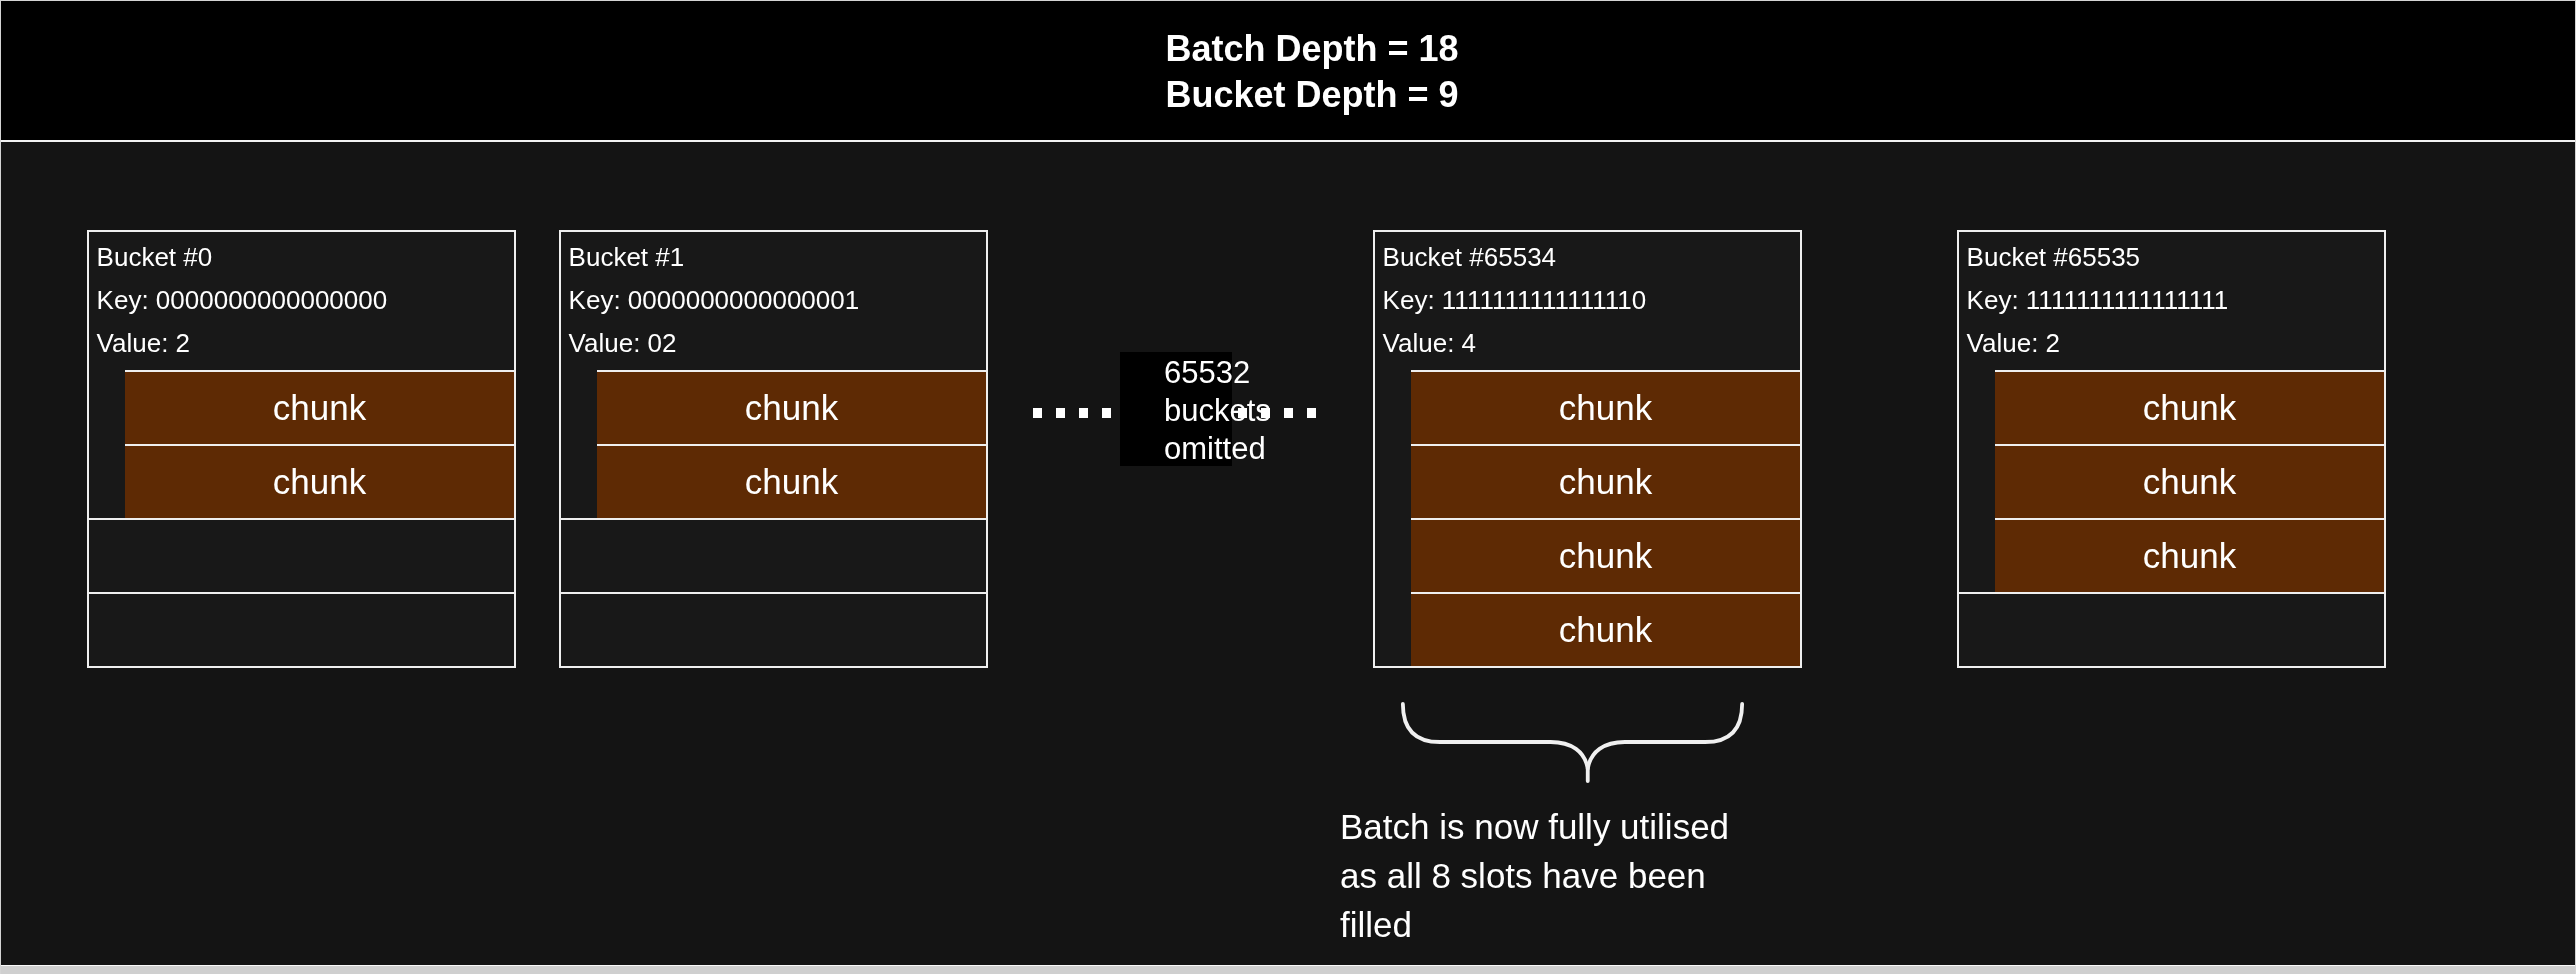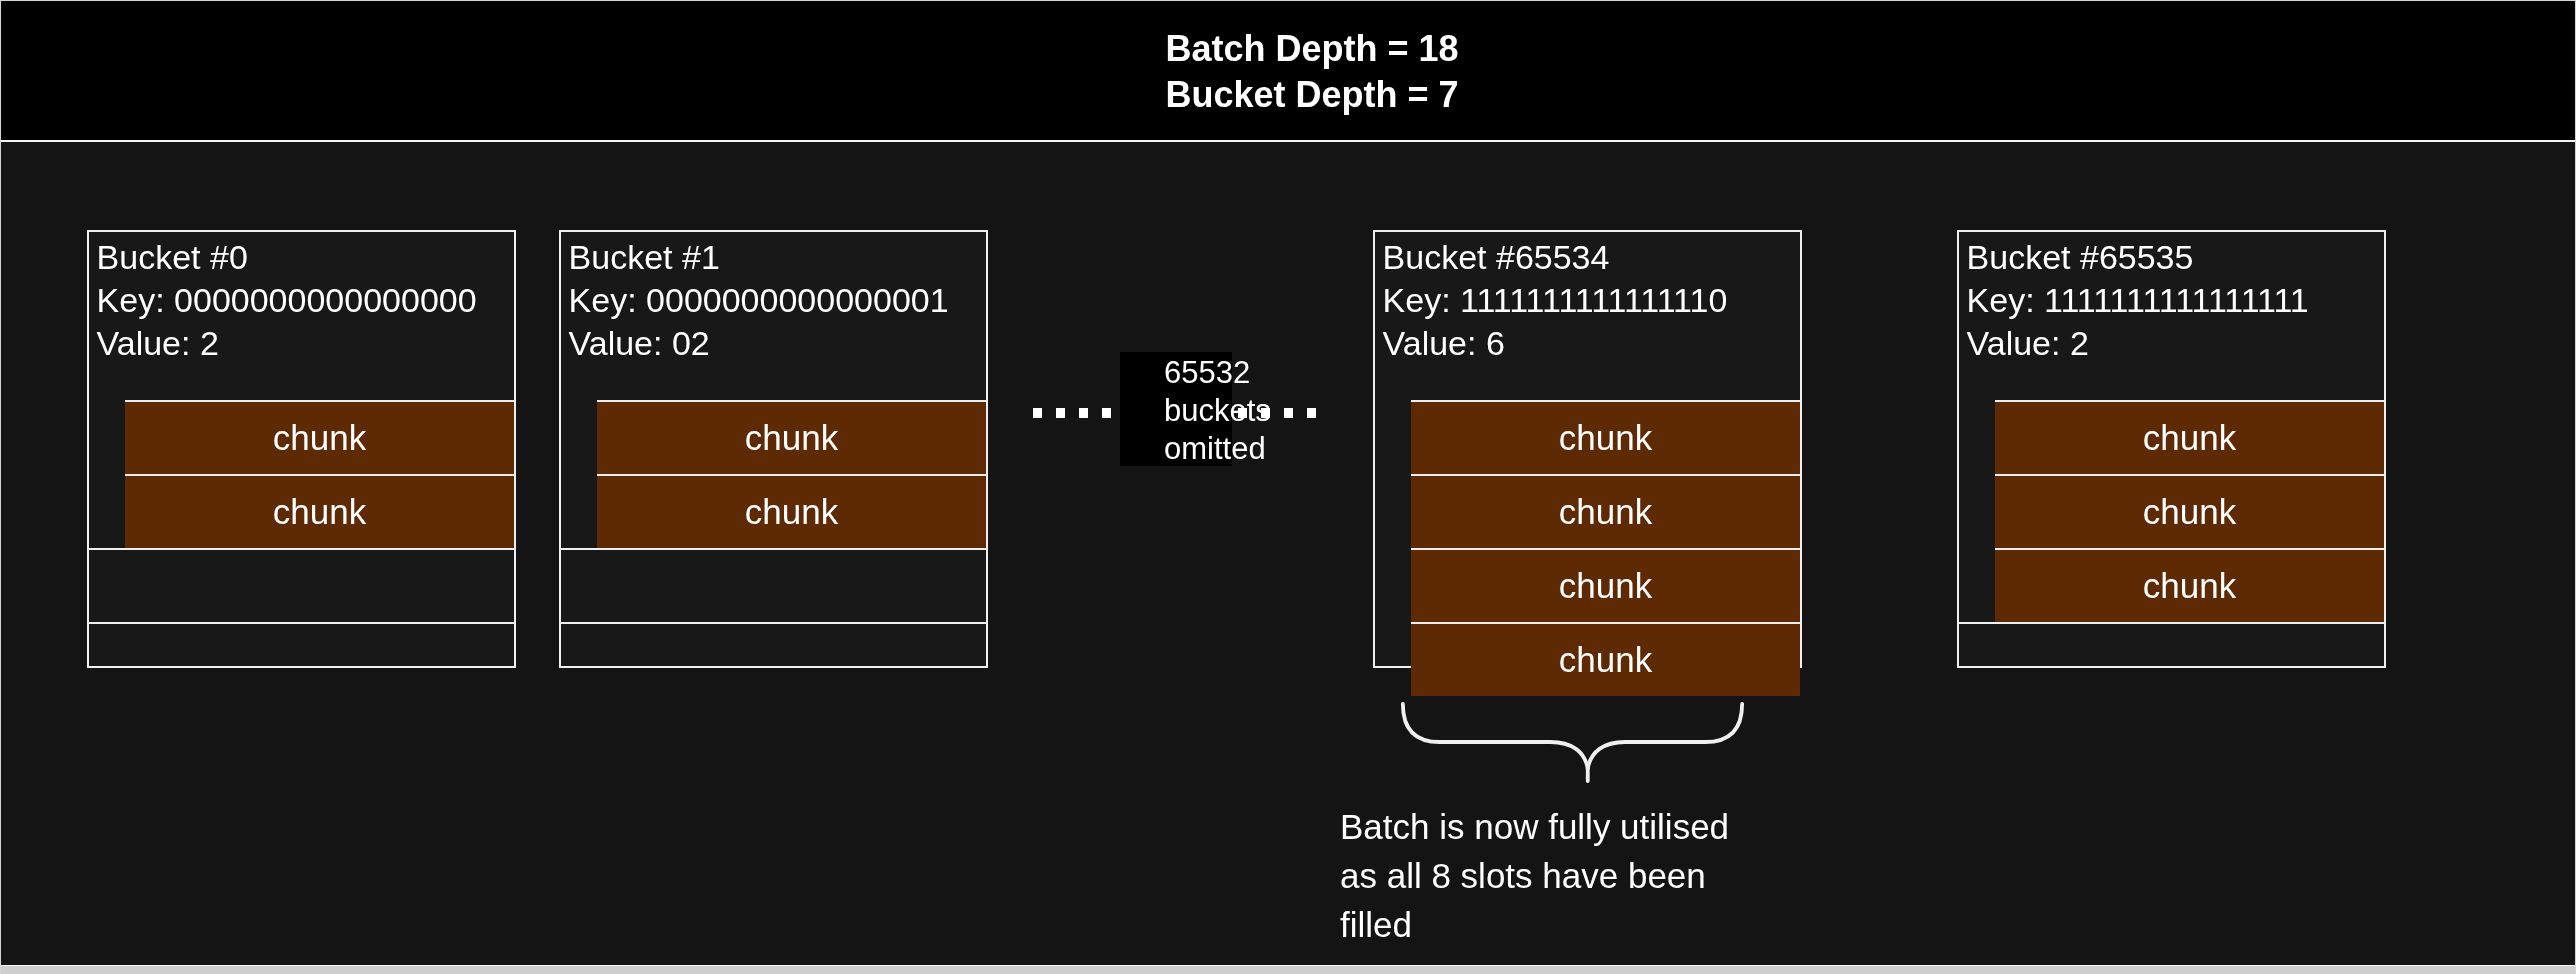--- a/index.html
+++ b/index.html
@@ -30,23 +30,23 @@
     font-weight:bold;font-size:36px;line-height:46px;
   }
   .band-inner{padding-top:25px;margin-left:48px;}
   .bucket{
     position:absolute;top:229px;width:429px;height:438px;
     box-sizing:border-box;
     border:2.9px solid var(--box-border);
     background:#181818;
   }
   .bucket-head{
-    height:168px;box-sizing:border-box;
+    height:138px;box-sizing:border-box;
     padding:3.8px 5.7px 0 7.6px;
-    font-size:34px;line-height:43px;
+    font-size:26px;line-height:43px;
     white-space:nowrap;overflow:hidden;
   }
   .slot{
     height:74px;box-sizing:border-box;
     border-top:2.9px solid var(--box-border);
     display:flex;align-items:center;justify-content:center;
     font-size:35px;
   }
   .slot.filled{background:var(--chunk-fill);margin-left:36px;}
   .dots{
@@ -73,21 +73,21 @@
   }
 </style>
 </head>
 <body>
 
 <div class="page">
 
   <div class="band">
     <div class="band-inner">
       <div>Batch Depth = 18</div>
-      <div>Bucket Depth = 7</div>
+      <div>Bucket Depth = 9</div>
     </div>
   </div>
 
   <div class="bucket" style="left:86px">
     <div class="bucket-head">
       <div>Bucket #0</div>
       <div>Key: 0000000000000000</div>
       <div>Value: 2</div>
     </div>
     <div class="slot filled">chunk</div>
@@ -113,21 +113,21 @@
     <div>65532</div>
     <div>buckets</div>
     <div>omitted</div>
   </div>
   <div class="dots" style="left:1237px"></div>
 
   <div class="bucket" style="left:1372px">
     <div class="bucket-head">
       <div>Bucket #65534</div>
       <div>Key: 1111111111111110</div>
-      <div>Value: 6</div>
+      <div>Value: 4</div>
     </div>
     <div class="slot filled">chunk</div>
     <div class="slot filled">chunk</div>
     <div class="slot filled">chunk</div>
     <div class="slot filled">chunk</div>
   </div>
 
   <div class="bucket" style="left:1956px">
     <div class="bucket-head">
       <div>Bucket #65535</div>

